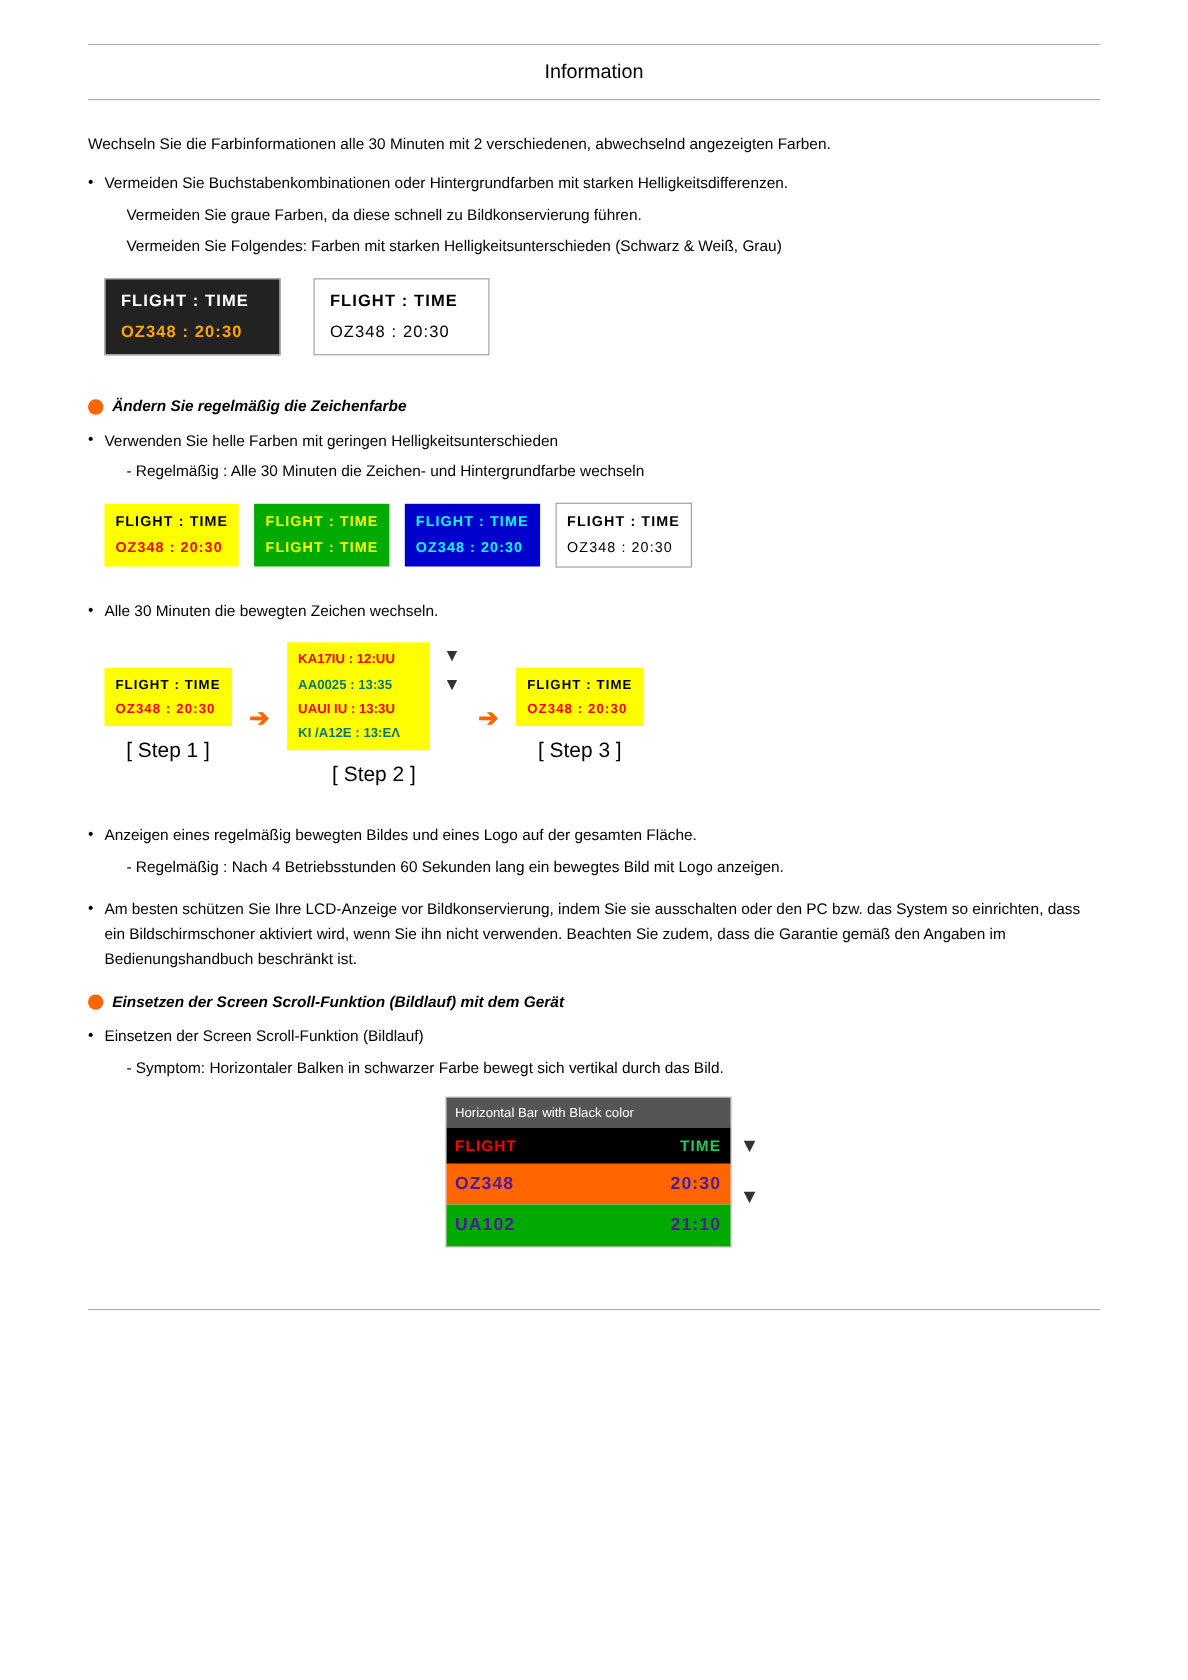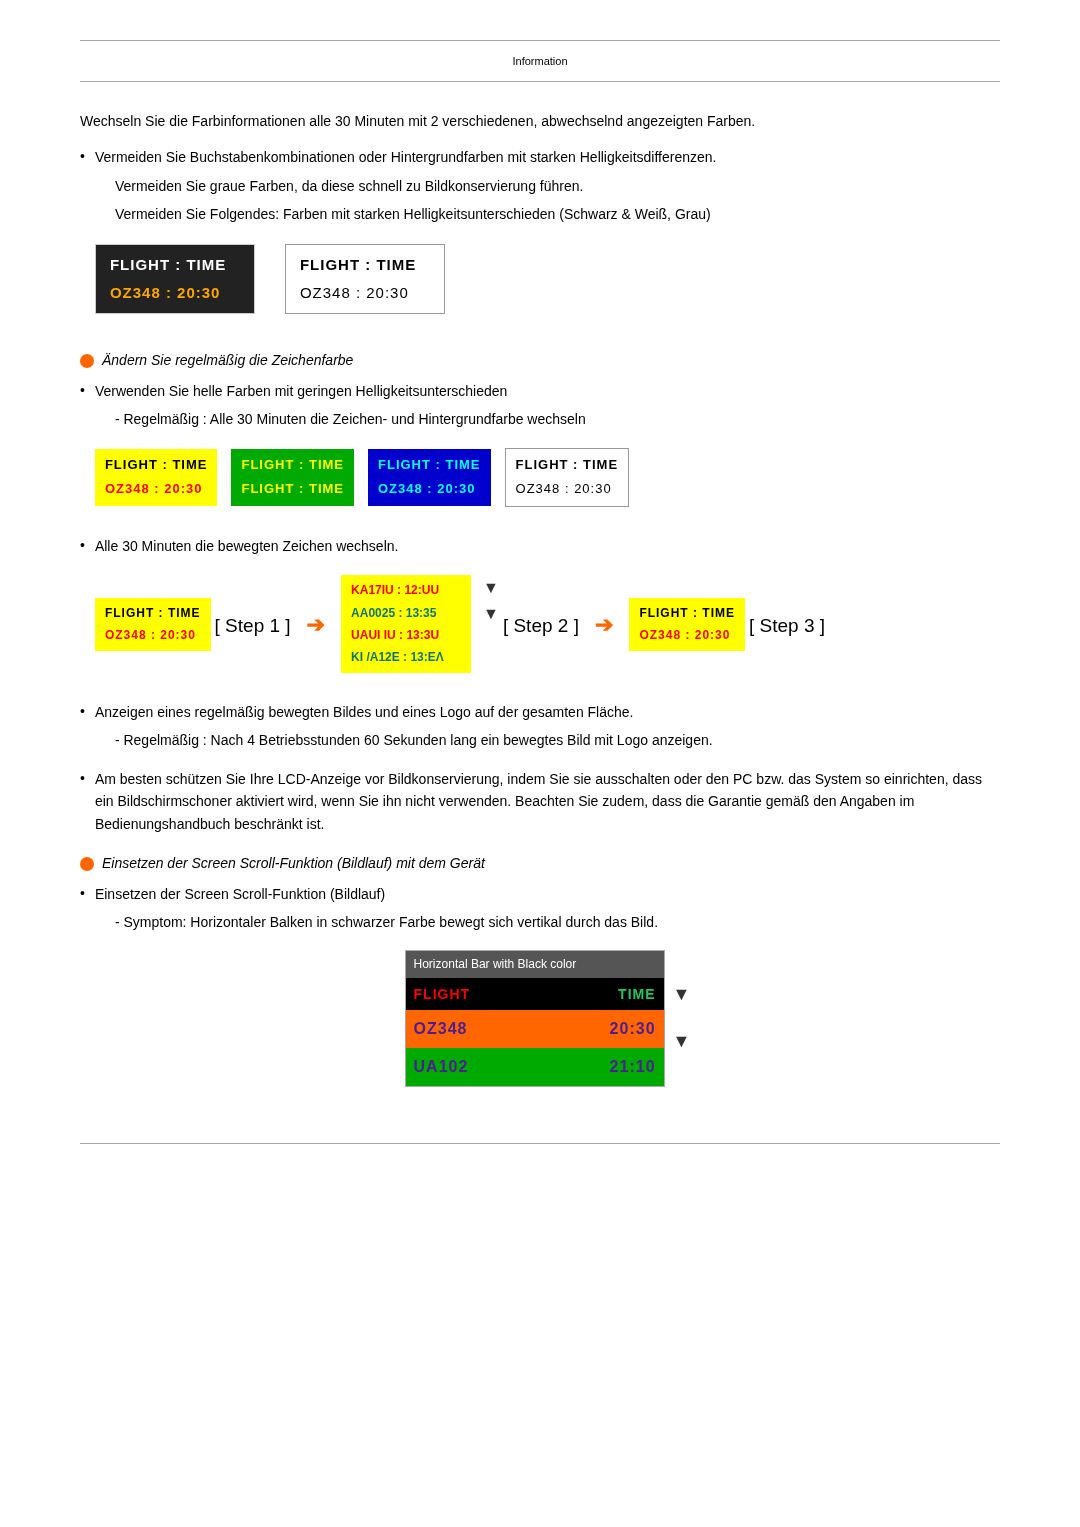--- a/index.html
+++ b/index.html
@@ -11,21 +11,21 @@
       width: 1080px;
       min-height: 1527px;
     }
 
     .page-container {
       padding: 40px 80px;
     }
 
     .page-title {
       text-align: center;
-      font-size: 11px;
+      font-size: 18px;
       padding: 14px 0;
       border-top: 1px solid #aaa;
       border-bottom: 1px solid #aaa;
       margin-bottom: 28px;
     }
 
     .section-text {
       margin-bottom: 14px;
       line-height: 1.6;
     }
@@ -214,21 +214,21 @@
     
     .steps-row {
       display: flex;
       align-items: center;
       gap: 16px;
       margin: 18px 0;
     }
 
     .step-container {
       display: flex;
-      flex-direction: row;
+      flex-direction: column;
       align-items: center;
       gap: 4px;
       justify-content: flex-end;
     }
 
     .step-label {
       font-size: 19px;
       color: #000;
       margin-top: 4px;
     }
@@ -346,20 +346,21 @@
     }
 
     .section-block {
       margin-bottom: 20px;
     }
 
     .orange-bullet-row {
       display: flex;
       align-items: center;
       margin-bottom: 12px;
+      font-weight: bold;
     }
   </style>
 </head>
 <body>
 
 <div class="page-container">
 
   <div class="page-title">
     <span>Information</span>
   </div>

